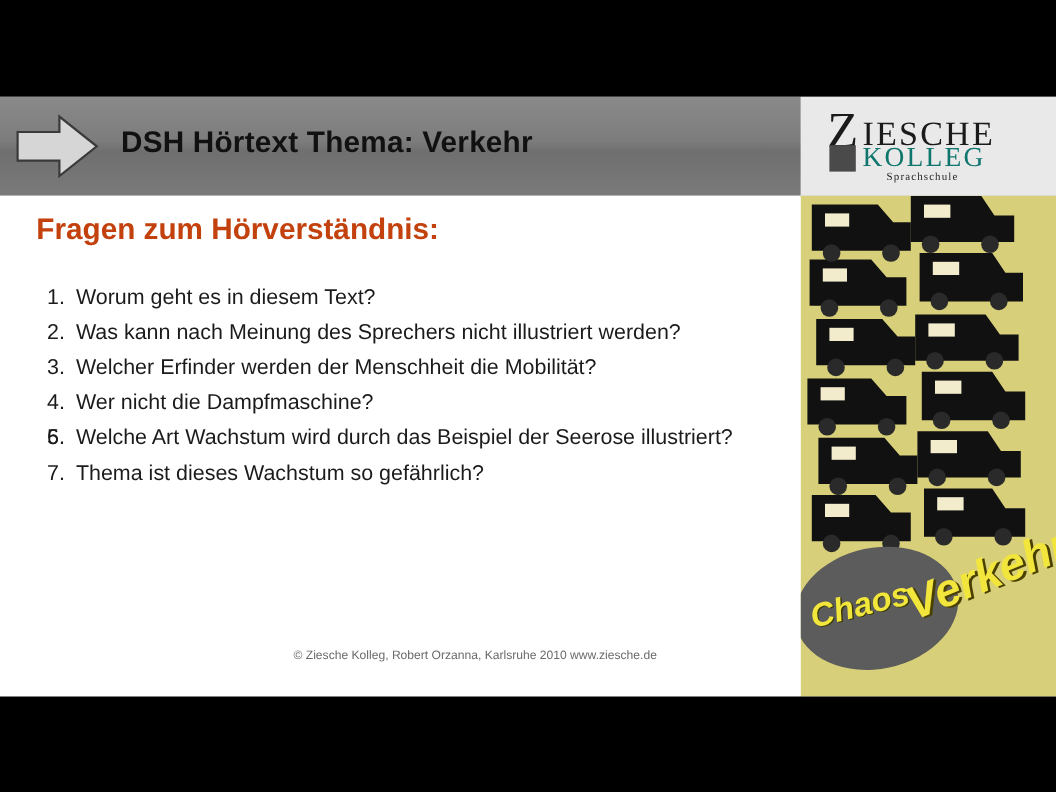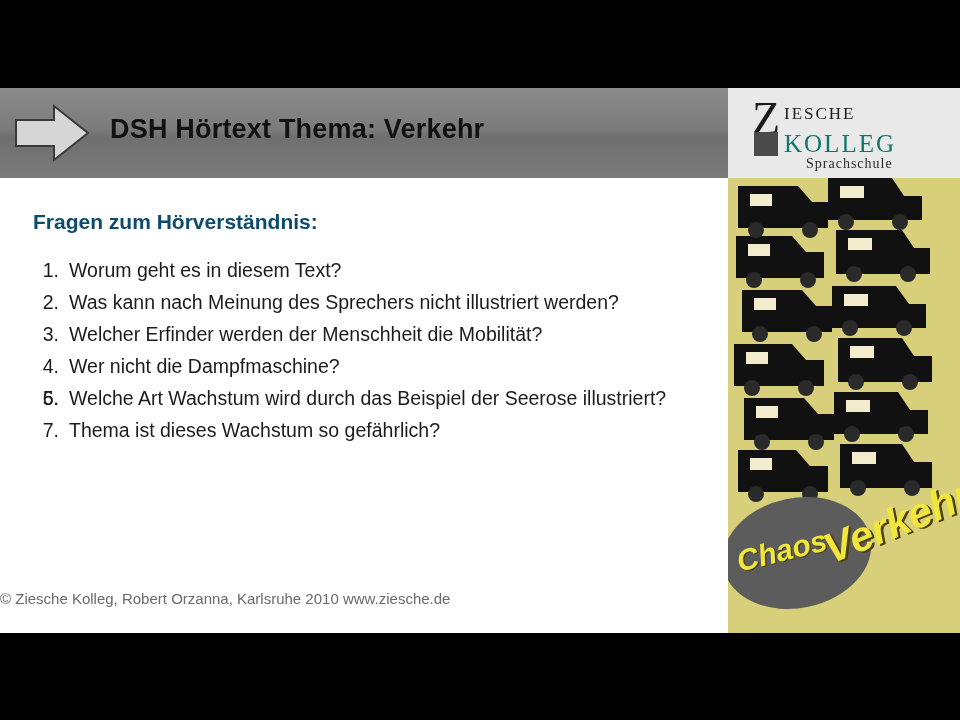--- a/index.html
+++ b/index.html
@@ -82,21 +82,21 @@
     font-family: "Liberation Serif", serif;
     font-size: 46px;
     line-height: 46px;
     color: #1a1a1a;
   }
   .logo-word1 {
     position: absolute;
     left: 38px;
     top: 10px;
     font-family: "Liberation Serif", serif;
-    font-size: 17px;
+    font-size: 31px;
     letter-spacing: 2px;
     color: #1a1a1a;
   }
   .logo-word2 {
     position: absolute;
     left: 38px;
     top: 36px;
     font-family: "Liberation Serif", serif;
     font-size: 25px;
     letter-spacing: 2px;
@@ -108,40 +108,40 @@
     top: 38px;
     width: 24px;
     height: 24px;
     background: #4a4a4a;
   }
   .logo-sub {
     position: absolute;
     left: 60px;
     top: 62px;
     font-family: "Liberation Serif", serif;
-    font-size: 14px;
+    font-size: 10px;
     letter-spacing: 1px;
     color: #2a2a2a;
   }
   
   .content {
     position: absolute;
     left: 0;
     top: 90px;
     width: 728px;
     height: 455px;
     background: #fff;
   }
   .subtitle {
     position: absolute;
     left: 33px;
-    top: 32px;
-    font-size: 21px;
+    top: 15px;
+    font-size: 27px;
     font-weight: bold;
-    color: #0c4a6e;
+    color: #c2410c;
   }
   .qlist {
     position: absolute;
     left: 33px;
     top: 78px;
     width: 670px;
     margin: 0;
     padding: 0;
     list-style: none;
   }
@@ -160,22 +160,22 @@
     width: 26px;
     text-align: right;
     font-size: 19.5px;
     color: #1b1b1b;
   }
   .copyright {
     position: absolute;
     left: 0;
     top: 412px;
     width: 864px;
-    text-align: left;
-    font-size: 15px;
+    text-align: center;
+    font-size: 11px;
     color: #6a6a6a;
   }
   
   .img-panel {
     position: absolute;
     left: 728px;
     top: 90px;
     width: 232px;
     height: 455px;
     background: #d8cf7a;

